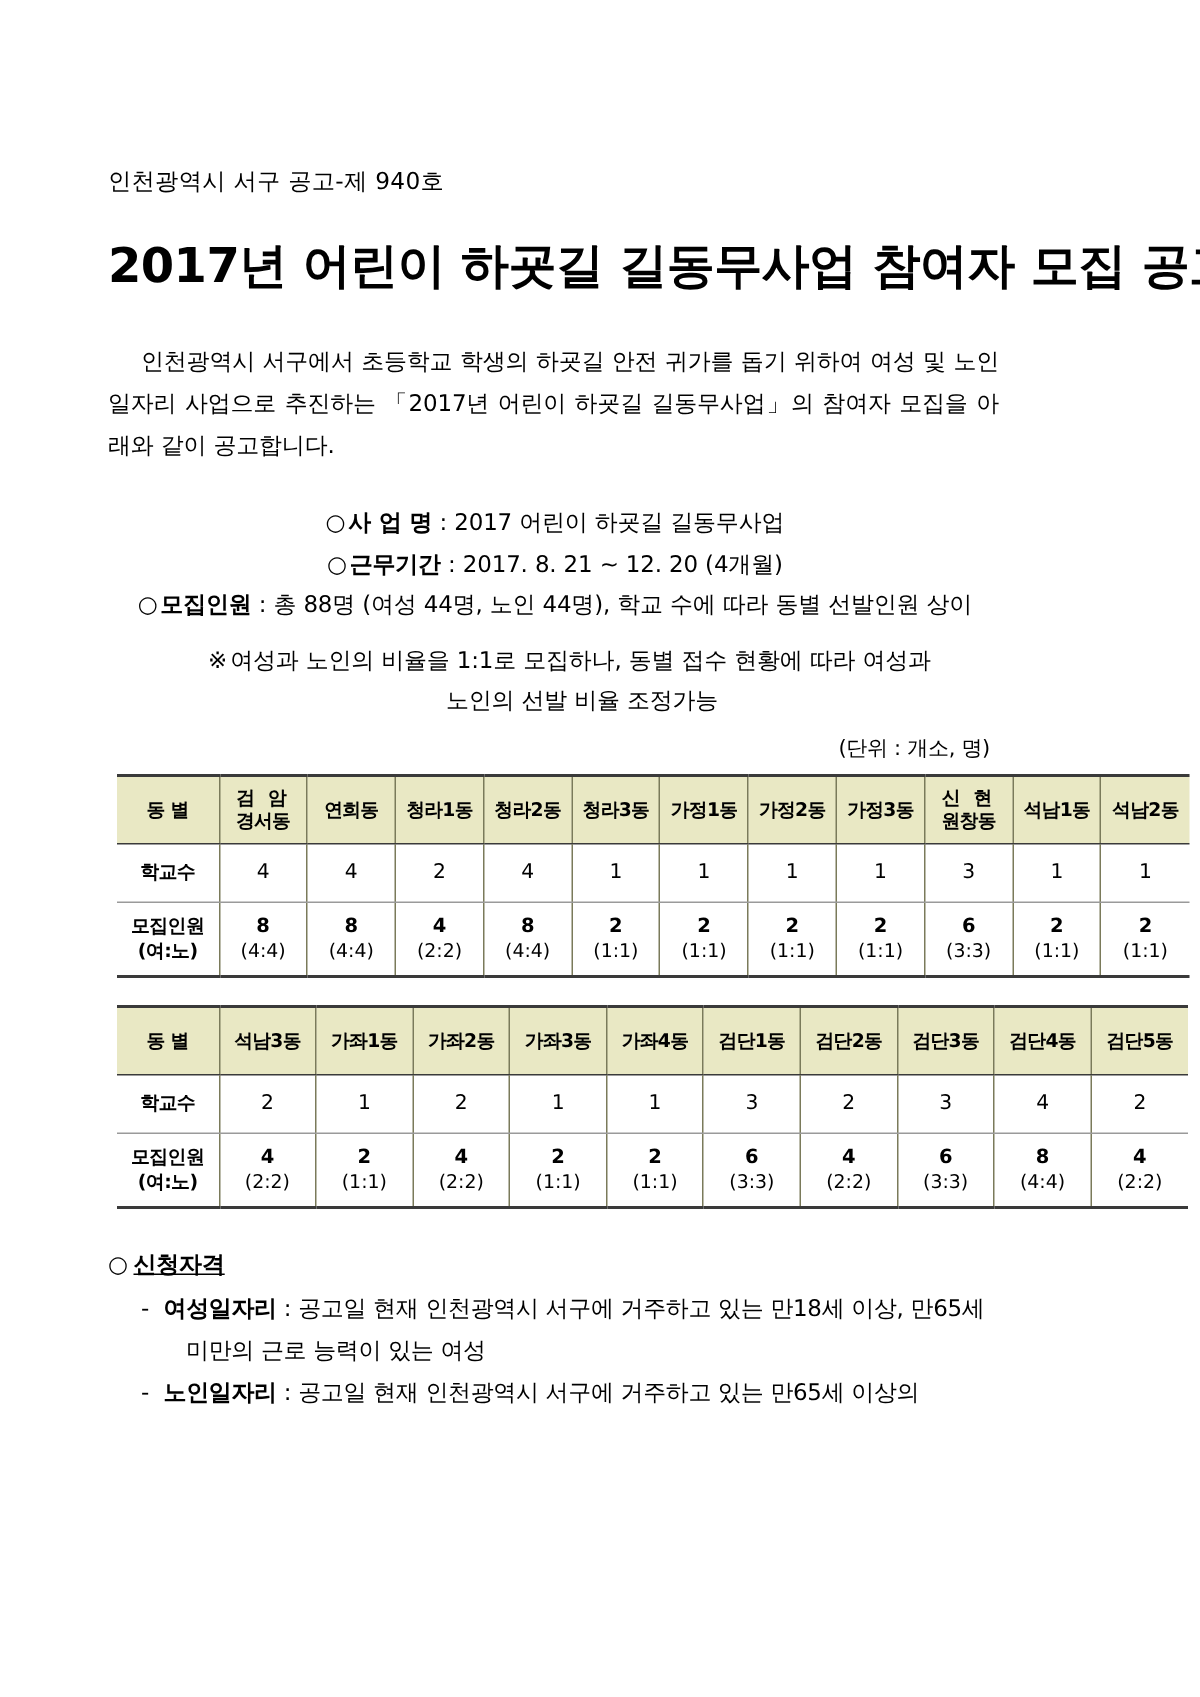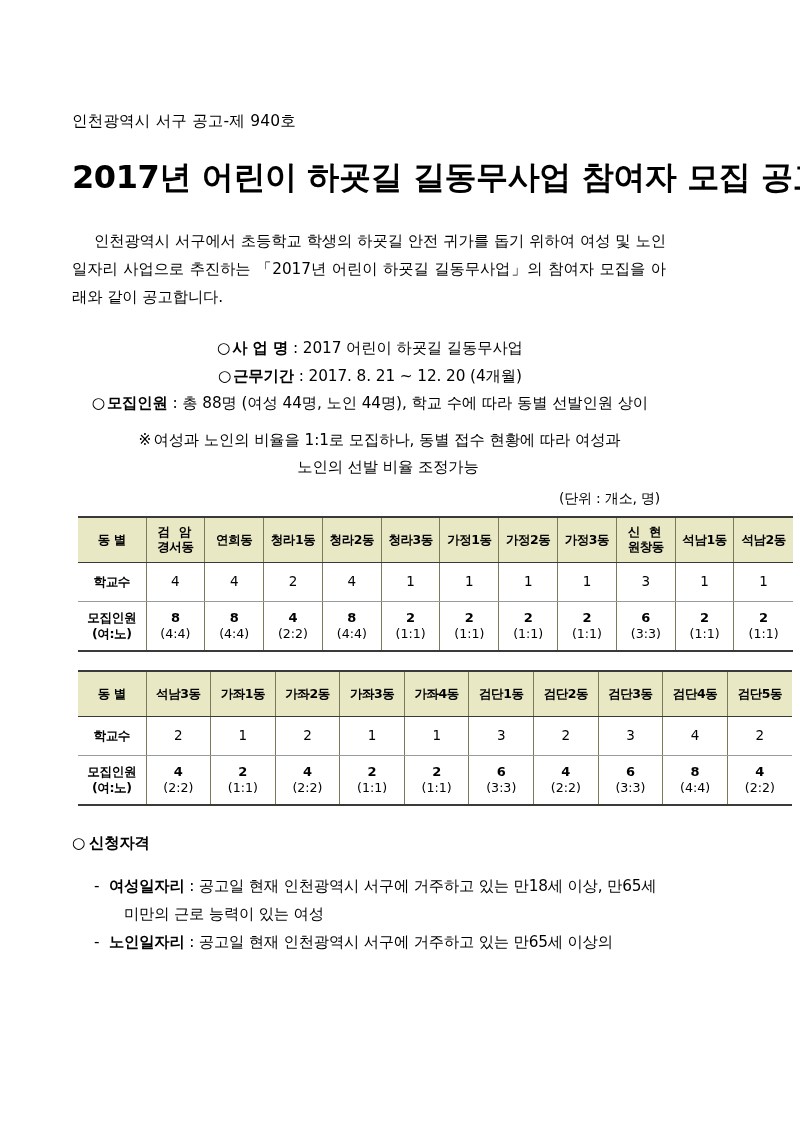--- a/index.html
+++ b/index.html
@@ -171,21 +171,22 @@
   .qual {
     margin: 24px 0 0 0;
     font-size: 15.3px;
     line-height: 1.82;
   }
   .qual-head {
     display: block;
     white-space: nowrap;
     font-weight: bold;
     letter-spacing: -0.1px;
-    margin-bottom: 16px;
+    margin-bottom: 2px;
+    text-decoration: underline;
   }
   .qual-head .bullet-mark {
     font-weight: normal;
   }
   .qual-item {
     display: block;
     margin-left: 22px;
     white-space: nowrap;
     letter-spacing: -0.2px;
   }

